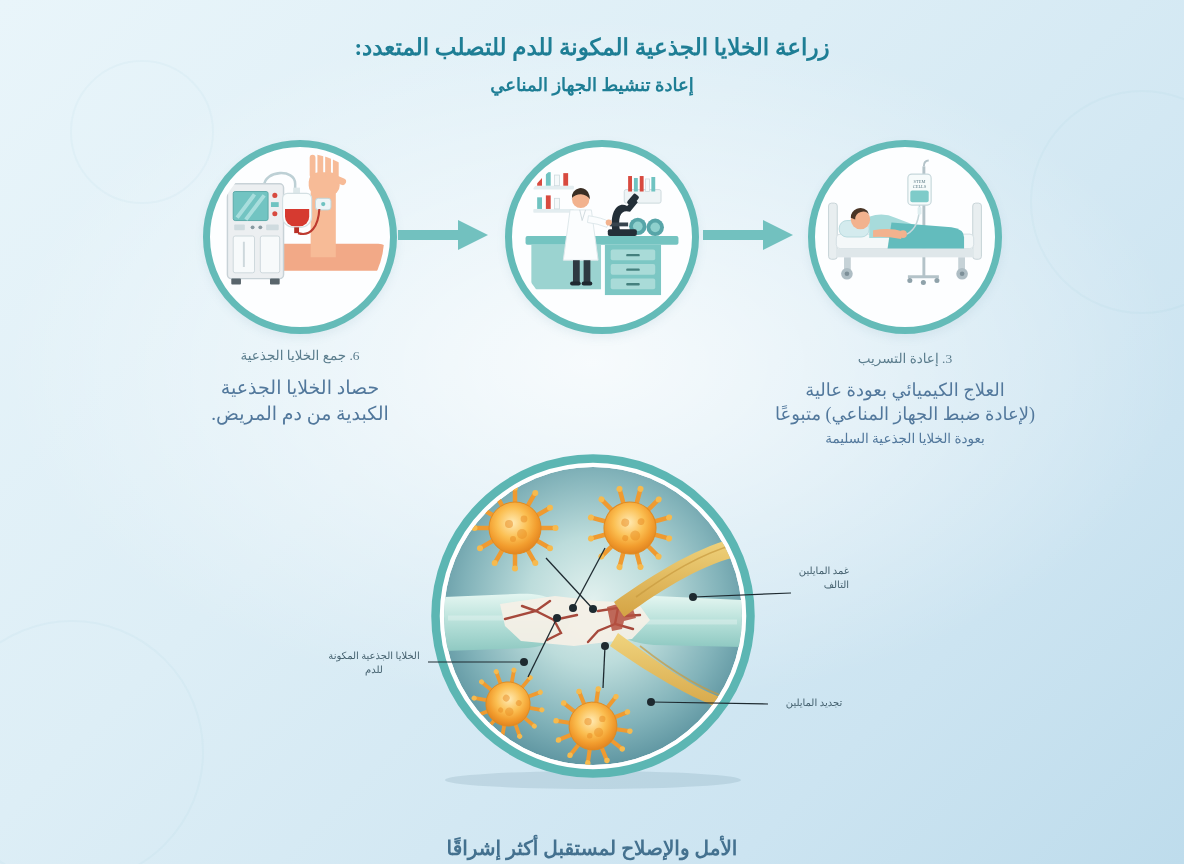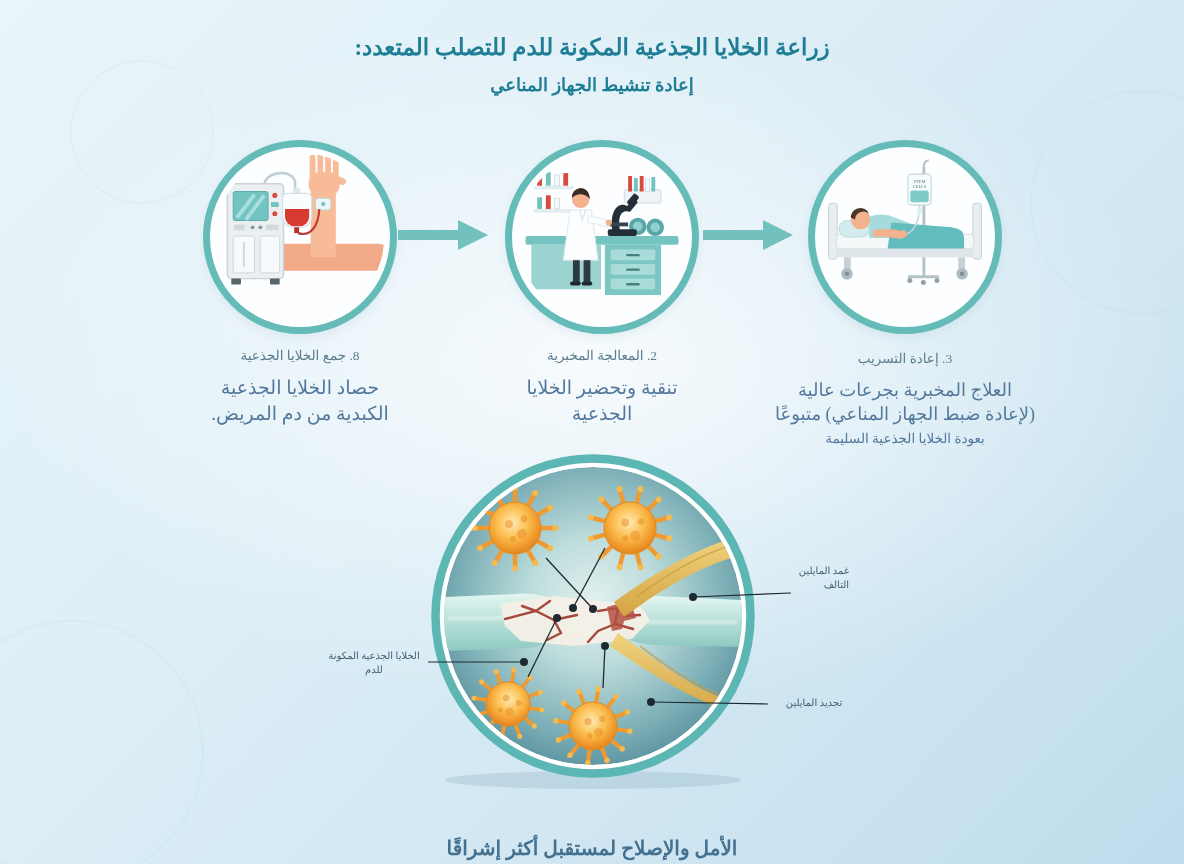--- a/index.html
+++ b/index.html
@@ -191,37 +191,30 @@
         <rect x="96" y="28" width="24" height="32" rx="4" fill="#f6fbfb" stroke="#c6d7db" stroke-width="1.2"></rect>
         <rect x="98.5" y="45" width="19" height="12" rx="2" fill="#7ecbc9"></rect>
         <text x="108" y="37" font-size="4.6" text-anchor="middle" fill="#5b7a85">STEM</text>
         <text x="108" y="42.5" font-size="4.6" text-anchor="middle" fill="#5b7a85">CELLS</text>
         <rect x="106" y="62" width="4" height="8" rx="1.5" fill="#dfeef0"></rect>
       </g>
     </svg>
   </div>
 
   <div class="caption" style="left:140px;top:347px;">
-    <div class="cap-h">8. جمع الخلايا الجذعية</div>
+    <div class="cap-h">6. جمع الخلايا الجذعية</div>
     <div class="cap-b">
       <div>حصاد الخلايا الجذعية</div>
       <div>الكبدية من دم المريض.</div>
     </div>
   </div>
-  <div class="caption" style="left:442px;top:347px;">
-    <div class="cap-h">2. المعالجة المخبرية</div>
-    <div class="cap-b">
-      <div>تنقية وتحضير الخلايا</div>
-      <div>الجذعية</div>
-    </div>
-  </div>
   <div class="caption" style="left:745px;top:350px;">
     <div class="cap-h">3. إعادة التسريب</div>
     <div class="cap-b" style="font-size:18px;">
-      <div>العلاج المخبرية بجرعات عالية</div>
+      <div>العلاج الكيميائي بعودة عالية</div>
       <div>(لإعادة ضبط الجهاز المناعي) متبوعًا</div>
     </div>
     <div class="cap-b-sm">بعودة الخلايا الجذعية السليمة</div>
   </div>
 
   <div class="diagram">
     <svg width="1184" height="385" viewBox="0 0 1184 385">
       <defs>
         <radialGradient id="bgGrad" cx="50%" cy="45%" r="62%">
           <stop offset="0%" stop-color="#e2f1ef"></stop>

